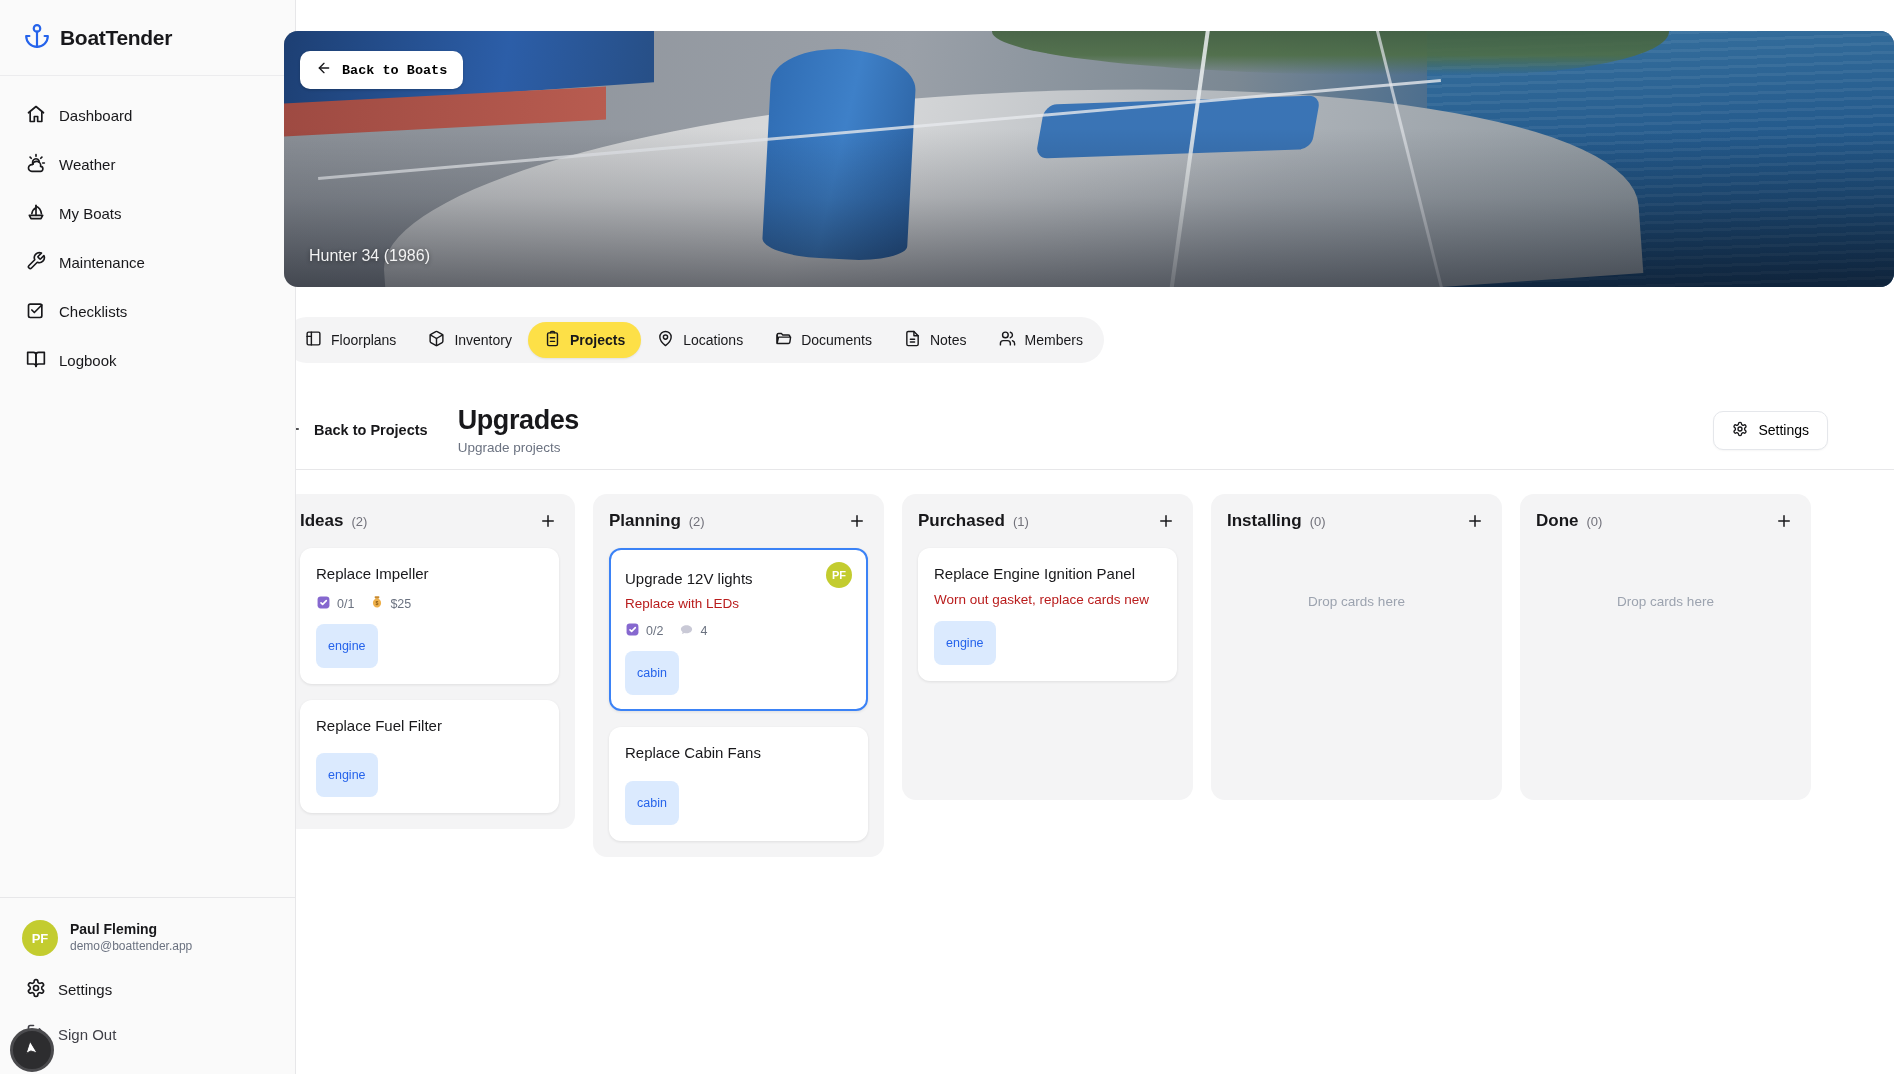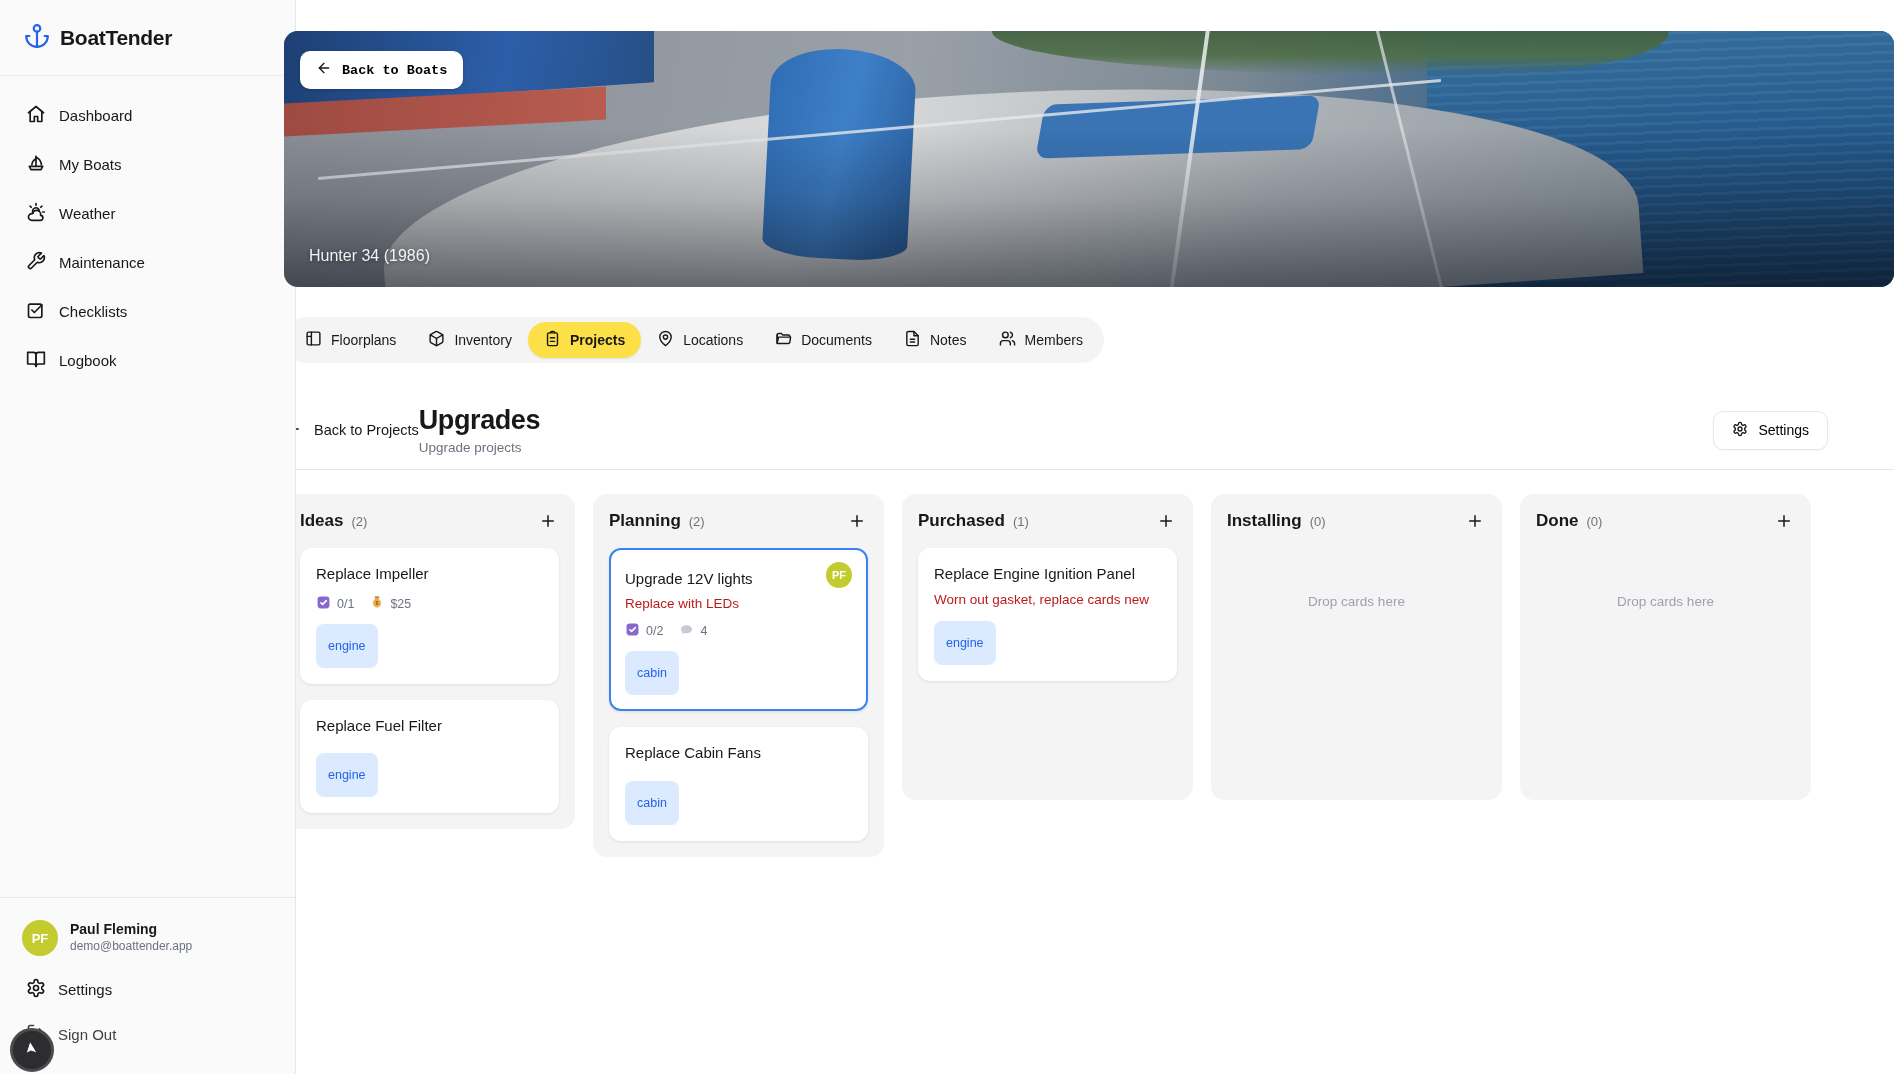--- a/index.html
+++ b/index.html
@@ -75,23 +75,23 @@
   
   .tabbar { margin-top:30px; display:inline-flex; align-items:center; background:#f4f4f5;
     border-radius:999px; padding:5px; }
   .tab { display:flex; align-items:center; gap:9px; padding:8px 16px; font-size:14px;
     border-radius:999px; cursor:pointer; color:#18181b; background:none; border:none;
     font-family:inherit; white-space:nowrap; }
   .tab.active { background:#fde047; box-shadow:0 1px 2px rgba(0,0,0,.08);font-weight:bold; }
 
   
   .board-header { margin-top:42px; display:flex; align-items:center; }
-  .back-projects { display:flex; align-items:center; gap:12px; font-size:14.5px; font-weight:400;
+  .back-projects { display:flex; align-items:center; gap:12px; font-size:14.5px; font-weight:700;
     background:none; border:none; cursor:pointer; font-family:inherit; color:#18181b; }
-  .bh-titles { }
+  .bh-titles { margin-left:30px; }
   .bh-title { font-size:27px; font-weight:700; letter-spacing:-.4px; }
   .bh-sub { font-size:13.5px; color:#6b7280; margin-top:4px; }
   .bh-spacer { flex:1; }
   .settings-btn { display:flex; align-items:center; gap:10px; background:#ffffff;
     border:1px solid #e5e7eb; border-radius:10px; padding:9px 18px; font-size:14px;
     font-family:inherit; cursor:pointer; margin-right:66px; box-shadow:0 1px 2px rgba(0,0,0,.04); }
   .header-divider { border-bottom:1px solid #e7e7e9; margin-top:14px; margin-right:0; }
 
   
   .board { margin-top:24px; display:flex; gap:18px; align-items:flex-start; }
@@ -136,37 +136,37 @@
   <nav class="nav">
     <div class="nav-item">
       <span><svg width="20" height="20" viewBox="0 0 24 24" fill="none" stroke="#18181b" stroke-width="2" stroke-linecap="round" stroke-linejoin="round">
             <path d="M3 10.5 12 3l9 7.5"></path>
             <path d="M5 9v12h5v-6h4v6h5V9"></path>
           </svg></span>
       <span>Dashboard</span>
     </div>
     <div class="nav-item">
       <span><svg width="20" height="20" viewBox="0 0 24 24" fill="none" stroke="#18181b" stroke-width="2" stroke-linecap="round" stroke-linejoin="round">
-            <path d="M4 16h16l-2 4H6l-2-4z"></path>
-            <path d="M12 4v12"></path>
-            <path d="M12 5c4 1.5 6 5 6.5 9"></path>
-            <path d="M12 7c-3 1.5-4.5 4.5-5 7"></path>
-          </svg></span>
-      <span>My Boats</span>
-    </div>
-    <div class="nav-item">
-      <span><svg width="20" height="20" viewBox="0 0 24 24" fill="none" stroke="#18181b" stroke-width="2" stroke-linecap="round" stroke-linejoin="round">
             <path d="M12 2v2"></path>
             <path d="m4.9 4.9 1.4 1.4"></path>
             <path d="M20 12h2"></path>
             <path d="m17.7 6.3 1.4-1.4"></path>
             <path d="M15.9 11a4 4 0 1 0-7.3 2.2"></path>
             <path d="M13 22H7a4 4 0 1 1 .6-7.95A5 5 0 0 1 17.5 16 3 3 0 0 1 17 22h-4z"></path>
           </svg></span>
       <span>Weather</span>
+    </div>
+    <div class="nav-item">
+      <span><svg width="20" height="20" viewBox="0 0 24 24" fill="none" stroke="#18181b" stroke-width="2" stroke-linecap="round" stroke-linejoin="round">
+            <path d="M4 16h16l-2 4H6l-2-4z"></path>
+            <path d="M12 4v12"></path>
+            <path d="M12 5c4 1.5 6 5 6.5 9"></path>
+            <path d="M12 7c-3 1.5-4.5 4.5-5 7"></path>
+          </svg></span>
+      <span>My Boats</span>
     </div>
     <div class="nav-item">
       <span><svg width="20" height="20" viewBox="0 0 24 24" fill="none" stroke="#18181b" stroke-width="2" stroke-linecap="round" stroke-linejoin="round">
             <path d="M14.7 6.3a1 1 0 0 0 0 1.4l1.6 1.6a1 1 0 0 0 1.4 0l3.77-3.77a6 6 0 0 1-7.94 7.94l-6.91 6.91a2.12 2.12 0 0 1-3-3l6.91-6.91a6 6 0 0 1 7.94-7.94l-3.76 3.76z"></path>
           </svg></span>
       <span>Maintenance</span>
     </div>
     <div class="nav-item">
       <span><svg width="20" height="20" viewBox="0 0 24 24" fill="none" stroke="#18181b" stroke-width="2" stroke-linecap="round" stroke-linejoin="round">
             <rect x="3" y="5" width="16" height="16" rx="2"></rect>

